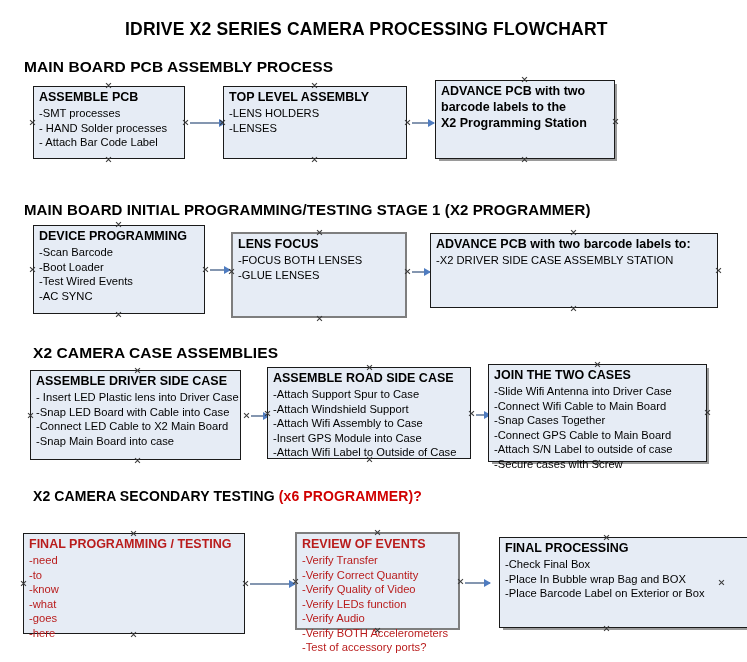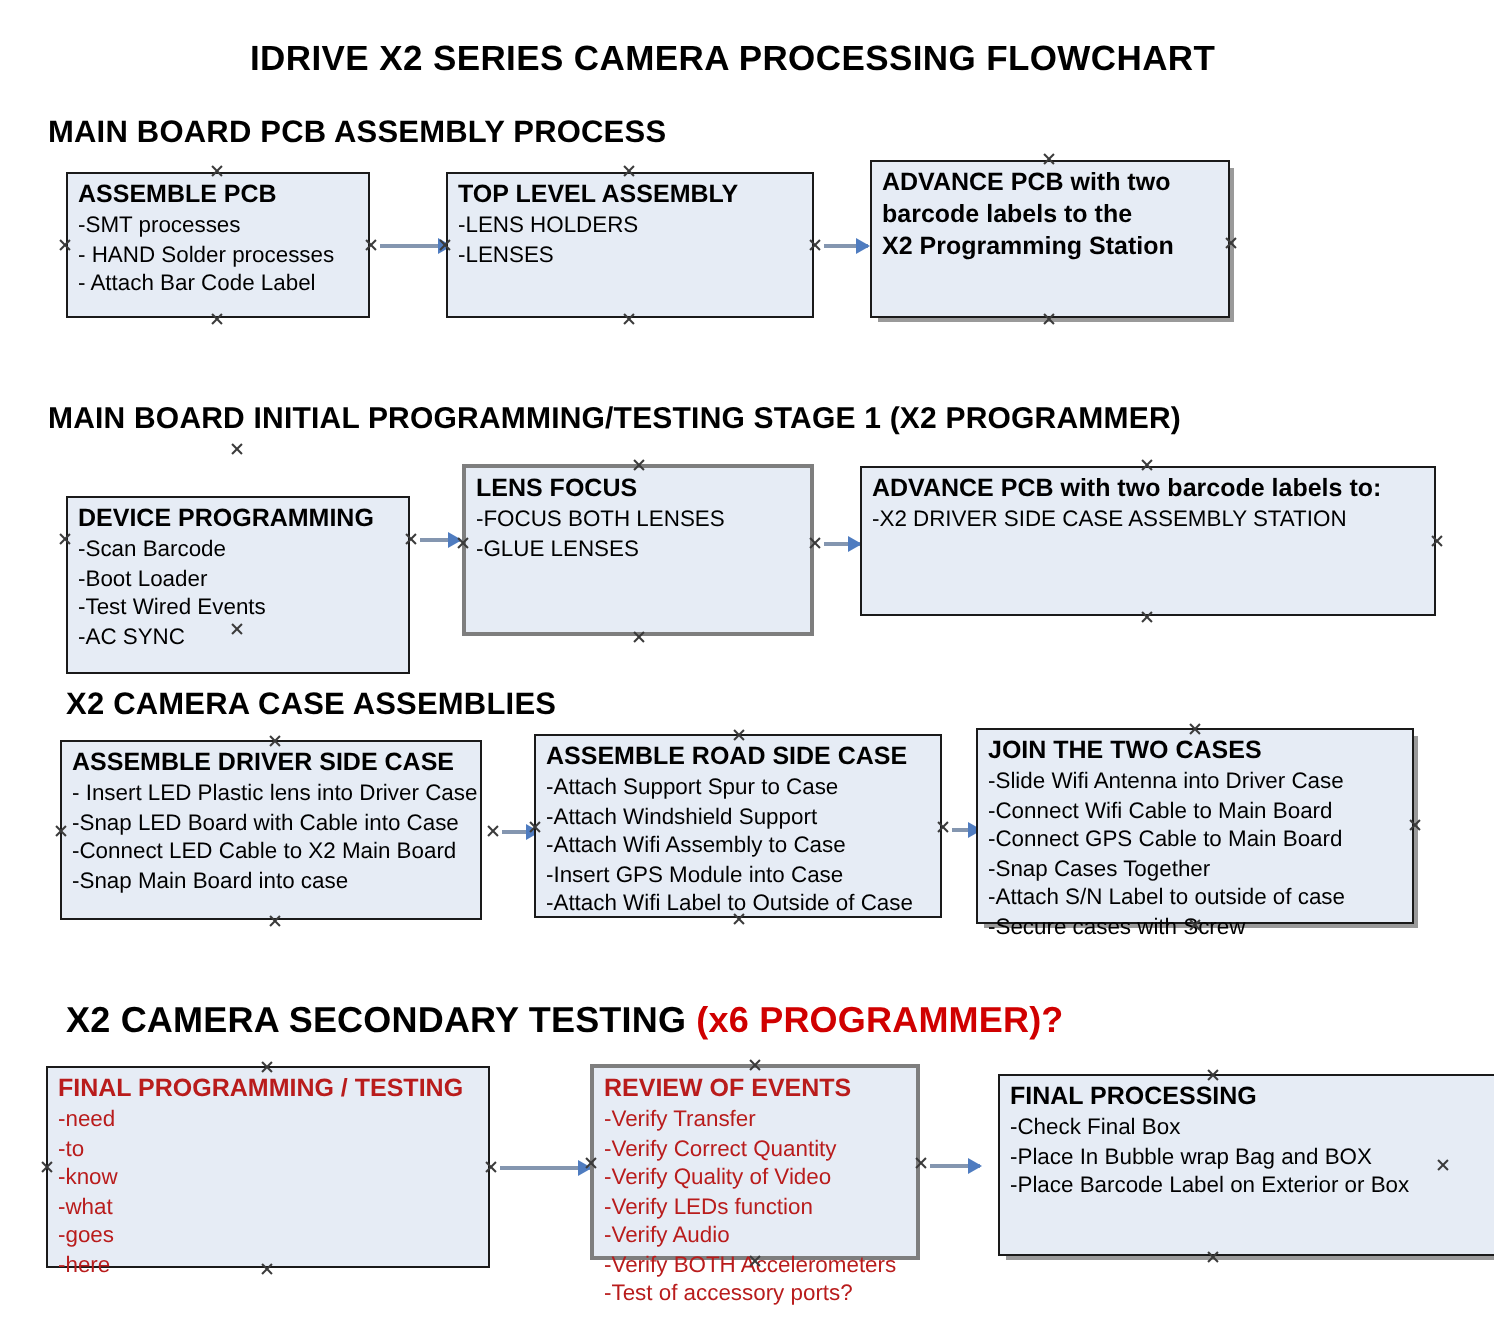--- a/index.html
+++ b/index.html
@@ -152,21 +152,21 @@
     <div class="node-title">ADVANCE PCB with two</div>
     <div class="node-title">barcode labels to the</div>
     <div class="node-title"> X2 Programming Station</div>
   </div>
   <div class="handle" style="left:521px; top:76px;"></div>
   <div class="handle" style="left:521px; top:156px;"></div>
   <div class="handle" style="left:612px; top:118px;"></div>
 
   <div class="section-title" style="left:24px; top:201px; font-size:15px;">MAIN BOARD INITIAL PROGRAMMING/TESTING STAGE 1 (X2 PROGRAMMER)</div>
 
-  <div class="node" style="left:33px; top:225px; width:172px; height:89px;margin-top:23px;">
+  <div class="node" style="left:33px; top:225px; width:172px; height:89px;">
     <div class="node-title">DEVICE PROGRAMMING</div>
     <div class="node-line">-Scan Barcode</div>
     <div class="node-line">-Boot Loader</div>
     <div class="node-line">-Test Wired Events</div>
     <div class="node-line">-AC SYNC</div>
   </div>
   <div class="handle" style="left:115px; top:221px;"></div>
   <div class="handle" style="left:115px; top:311px;"></div>
   <div class="handle" style="left:29px; top:266px;"></div>
   <div class="handle" style="left:202px; top:266px;"></div>
@@ -221,30 +221,30 @@
   <div class="handle" style="left:366px; top:456px;"></div>
   <div class="handle" style="left:264px; top:410px;"></div>
   <div class="handle" style="left:468px; top:410px;"></div>
 
   <div class="arrow" style="left:476px; top:414px; width:14px;"></div>
 
   <div class="node shadowed" style="left:488px; top:364px; width:219px; height:98px;">
     <div class="node-title">JOIN THE TWO CASES</div>
     <div class="node-line">-Slide Wifi Antenna into Driver Case</div>
     <div class="node-line">-Connect Wifi Cable to Main Board</div>
+    <div class="node-line">-Snap Cases Together</div>
     <div class="node-line">-Connect GPS Cable to Main Board</div>
-    <div class="node-line">-Snap Cases Together</div>
     <div class="node-line">-Attach S/N Label to outside of case</div>
     <div class="node-line">-Secure cases with Screw</div>
   </div>
   <div class="handle" style="left:594px; top:361px;"></div>
   <div class="handle" style="left:594px; top:459px;"></div>
   <div class="handle" style="left:704px; top:409px;"></div>
 
-  <div class="section-title" style="left:33px; top:488px; font-size:18px;margin-top:12px;">
+  <div class="section-title" style="left:33px; top:488px; font-size:14px;">
     <span>X2 CAMERA SECONDARY TESTING </span><span class="accent">(x6 PROGRAMMER)?</span>
   </div>
 
   <div class="node red" style="left:23px; top:533px; width:222px; height:101px;">
     <div class="node-title">FINAL PROGRAMMING / TESTING</div>
     <div class="node-line">-need</div>
     <div class="node-line">-to</div>
     <div class="node-line">-know</div>
     <div class="node-line">-what</div>
     <div class="node-line">-goes</div>

